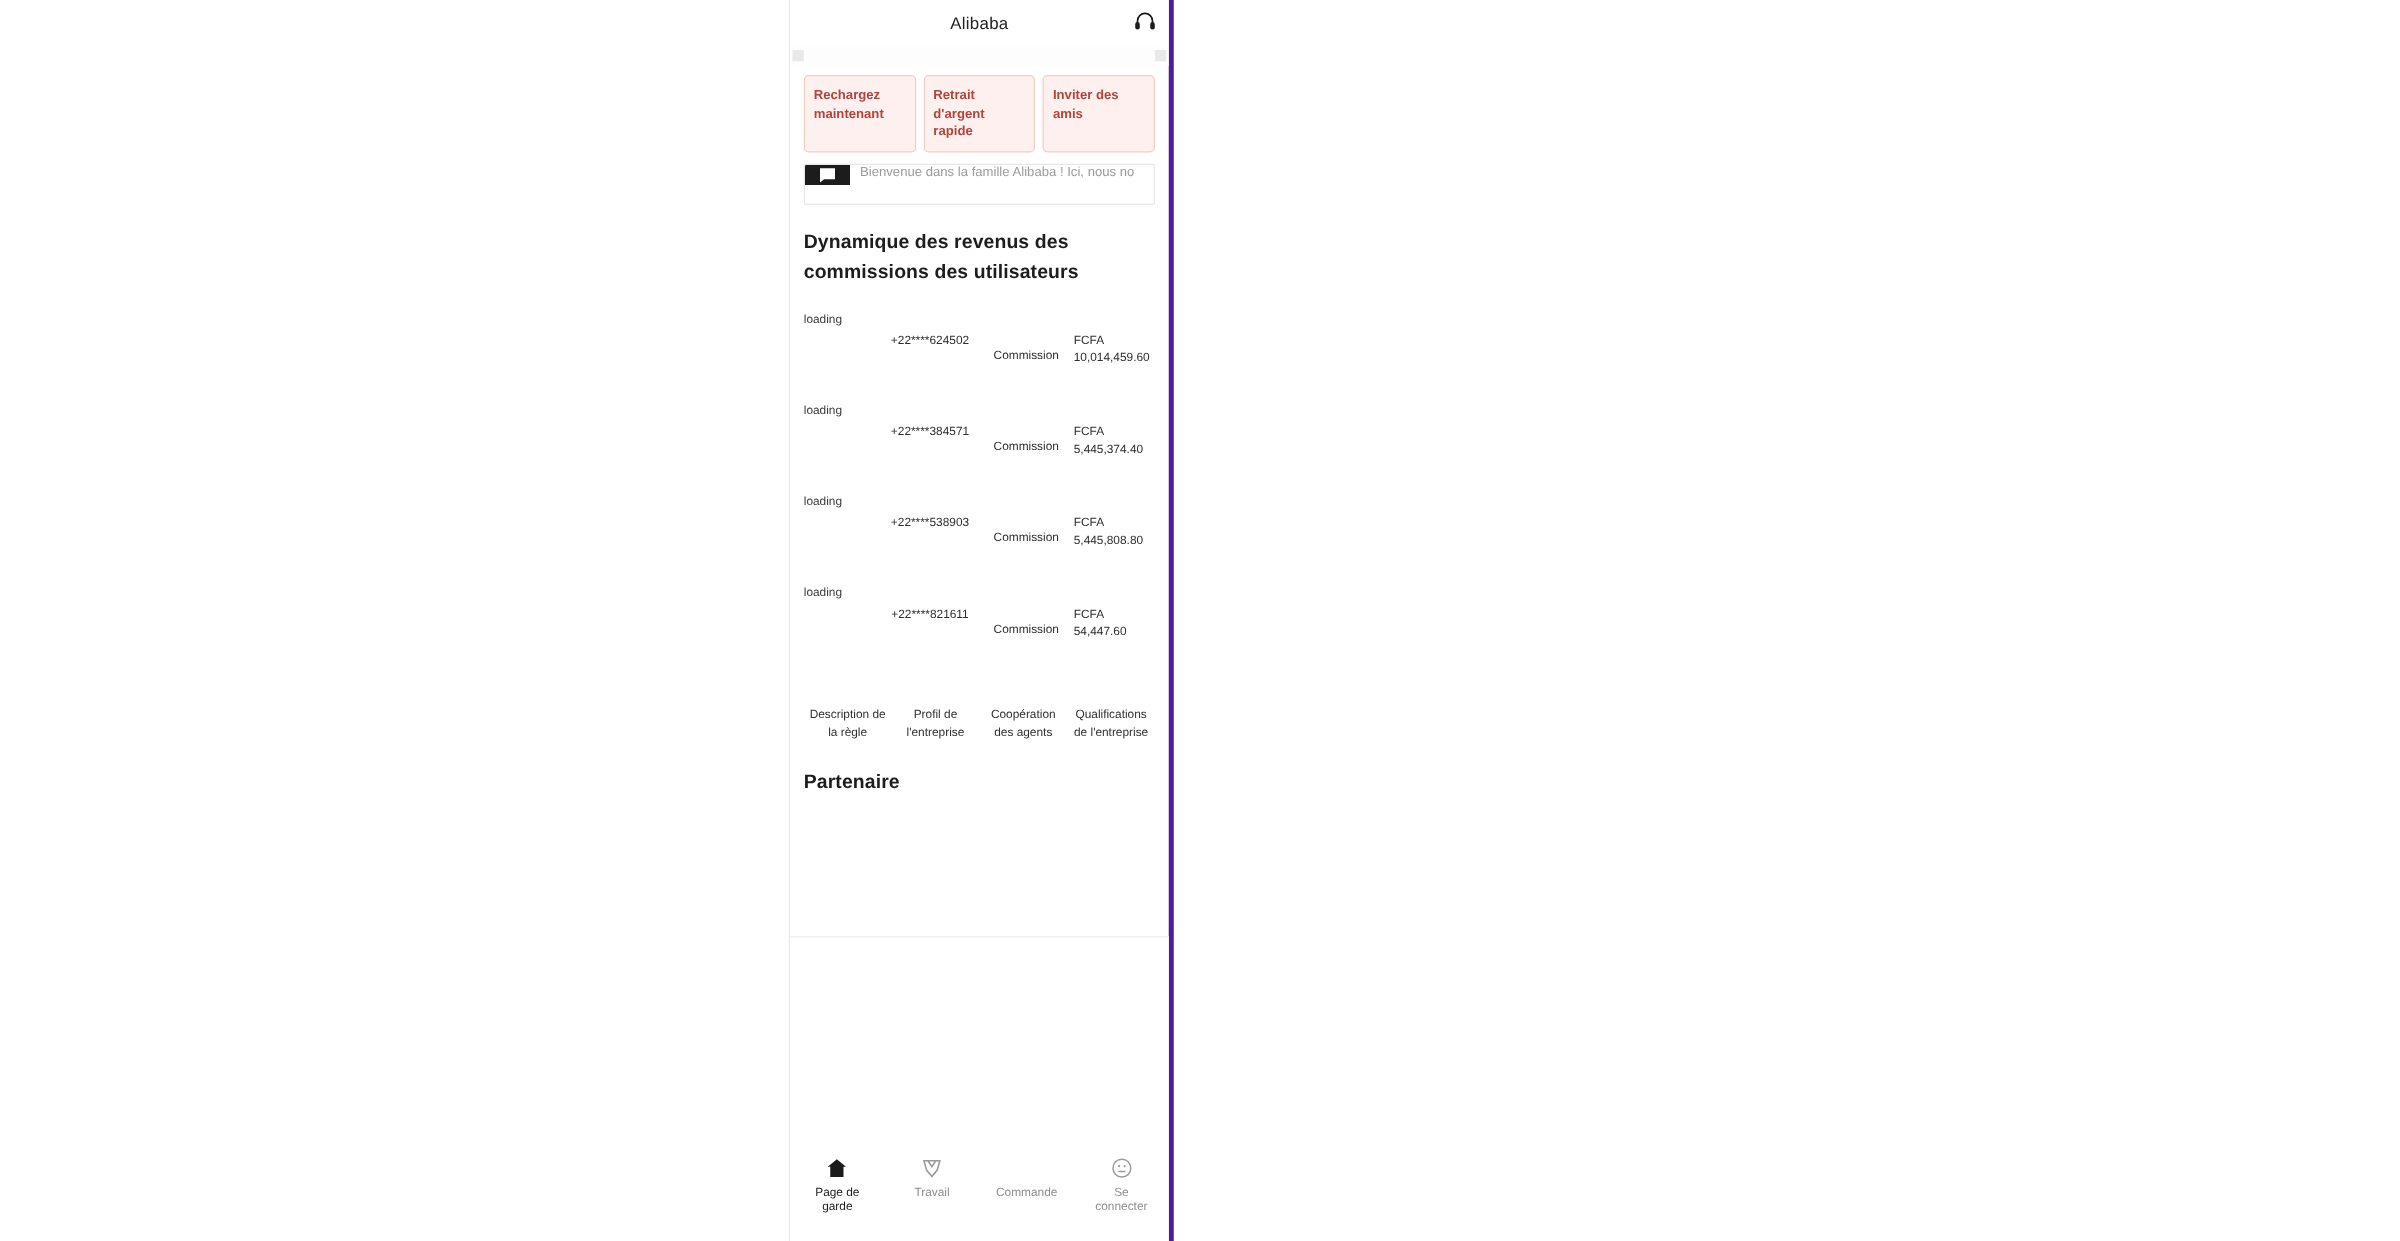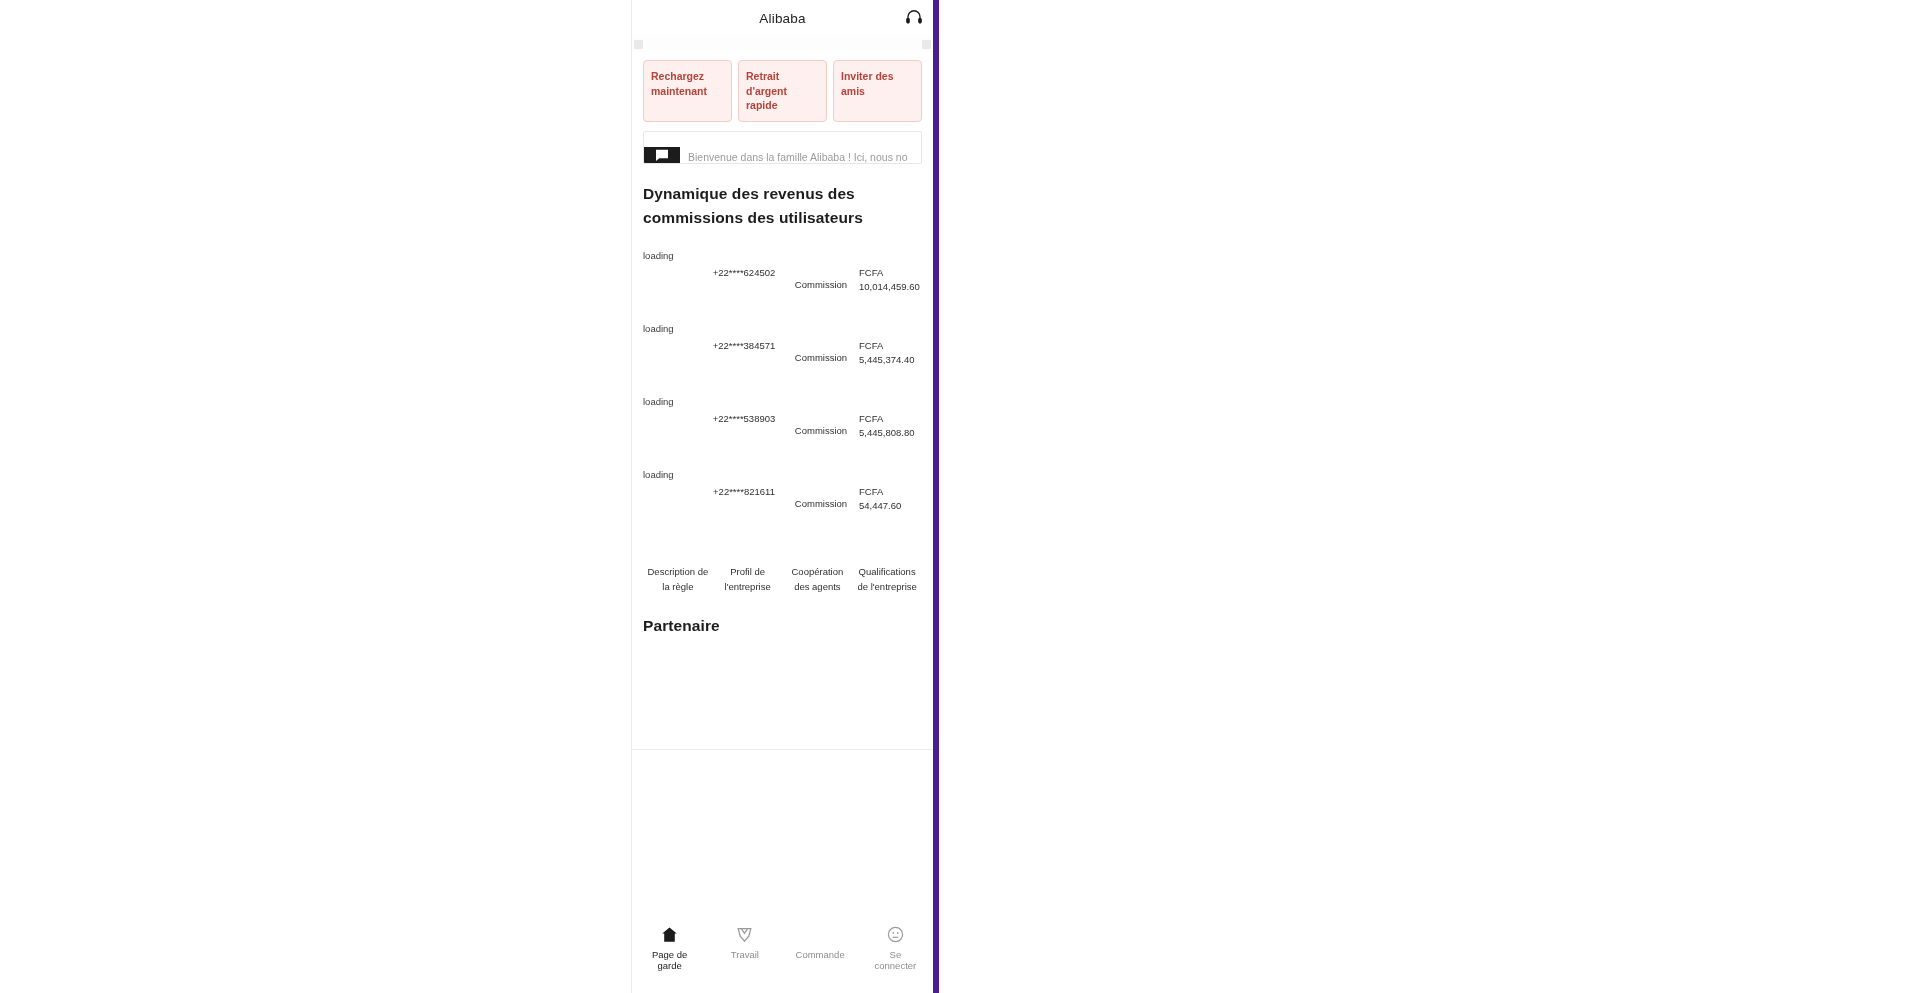--- a/index.html
+++ b/index.html
@@ -18,21 +18,21 @@
   }
   
   .phone {
     position: absolute;
     left: 631px;
     top: 0;
     width: 308px;
     height: 993px;
     background: #ffffff;
     border-left: 1px solid #ececec;
-    border-right: 6px solid #4c1d95;
+    border-right: 4px solid #4c1d95;
   }
   
   .app-header {
     position: relative;
     height: 37px;
     background: #ffffff;
     display: flex;
     align-items: center;
     justify-content: center;
   }
@@ -85,21 +85,21 @@
     font-size: 10.5px;
     line-height: 14.5px;
     font-weight: bold;
     color: #b5433a;
     cursor: pointer;
   }
 
   
   .notice-bar {
     display: flex;
-    align-items: flex-end;
+    align-items: flex-start;
     margin: 9px 11px 0 11px;
     height: 33px;
     border: 1px solid #e7e7e7;
     border-radius: 2px;
     overflow: hidden;
     background: #fff;
   }
   .notice-icon {
     width: 36px;
     background: #1c1c1c;

